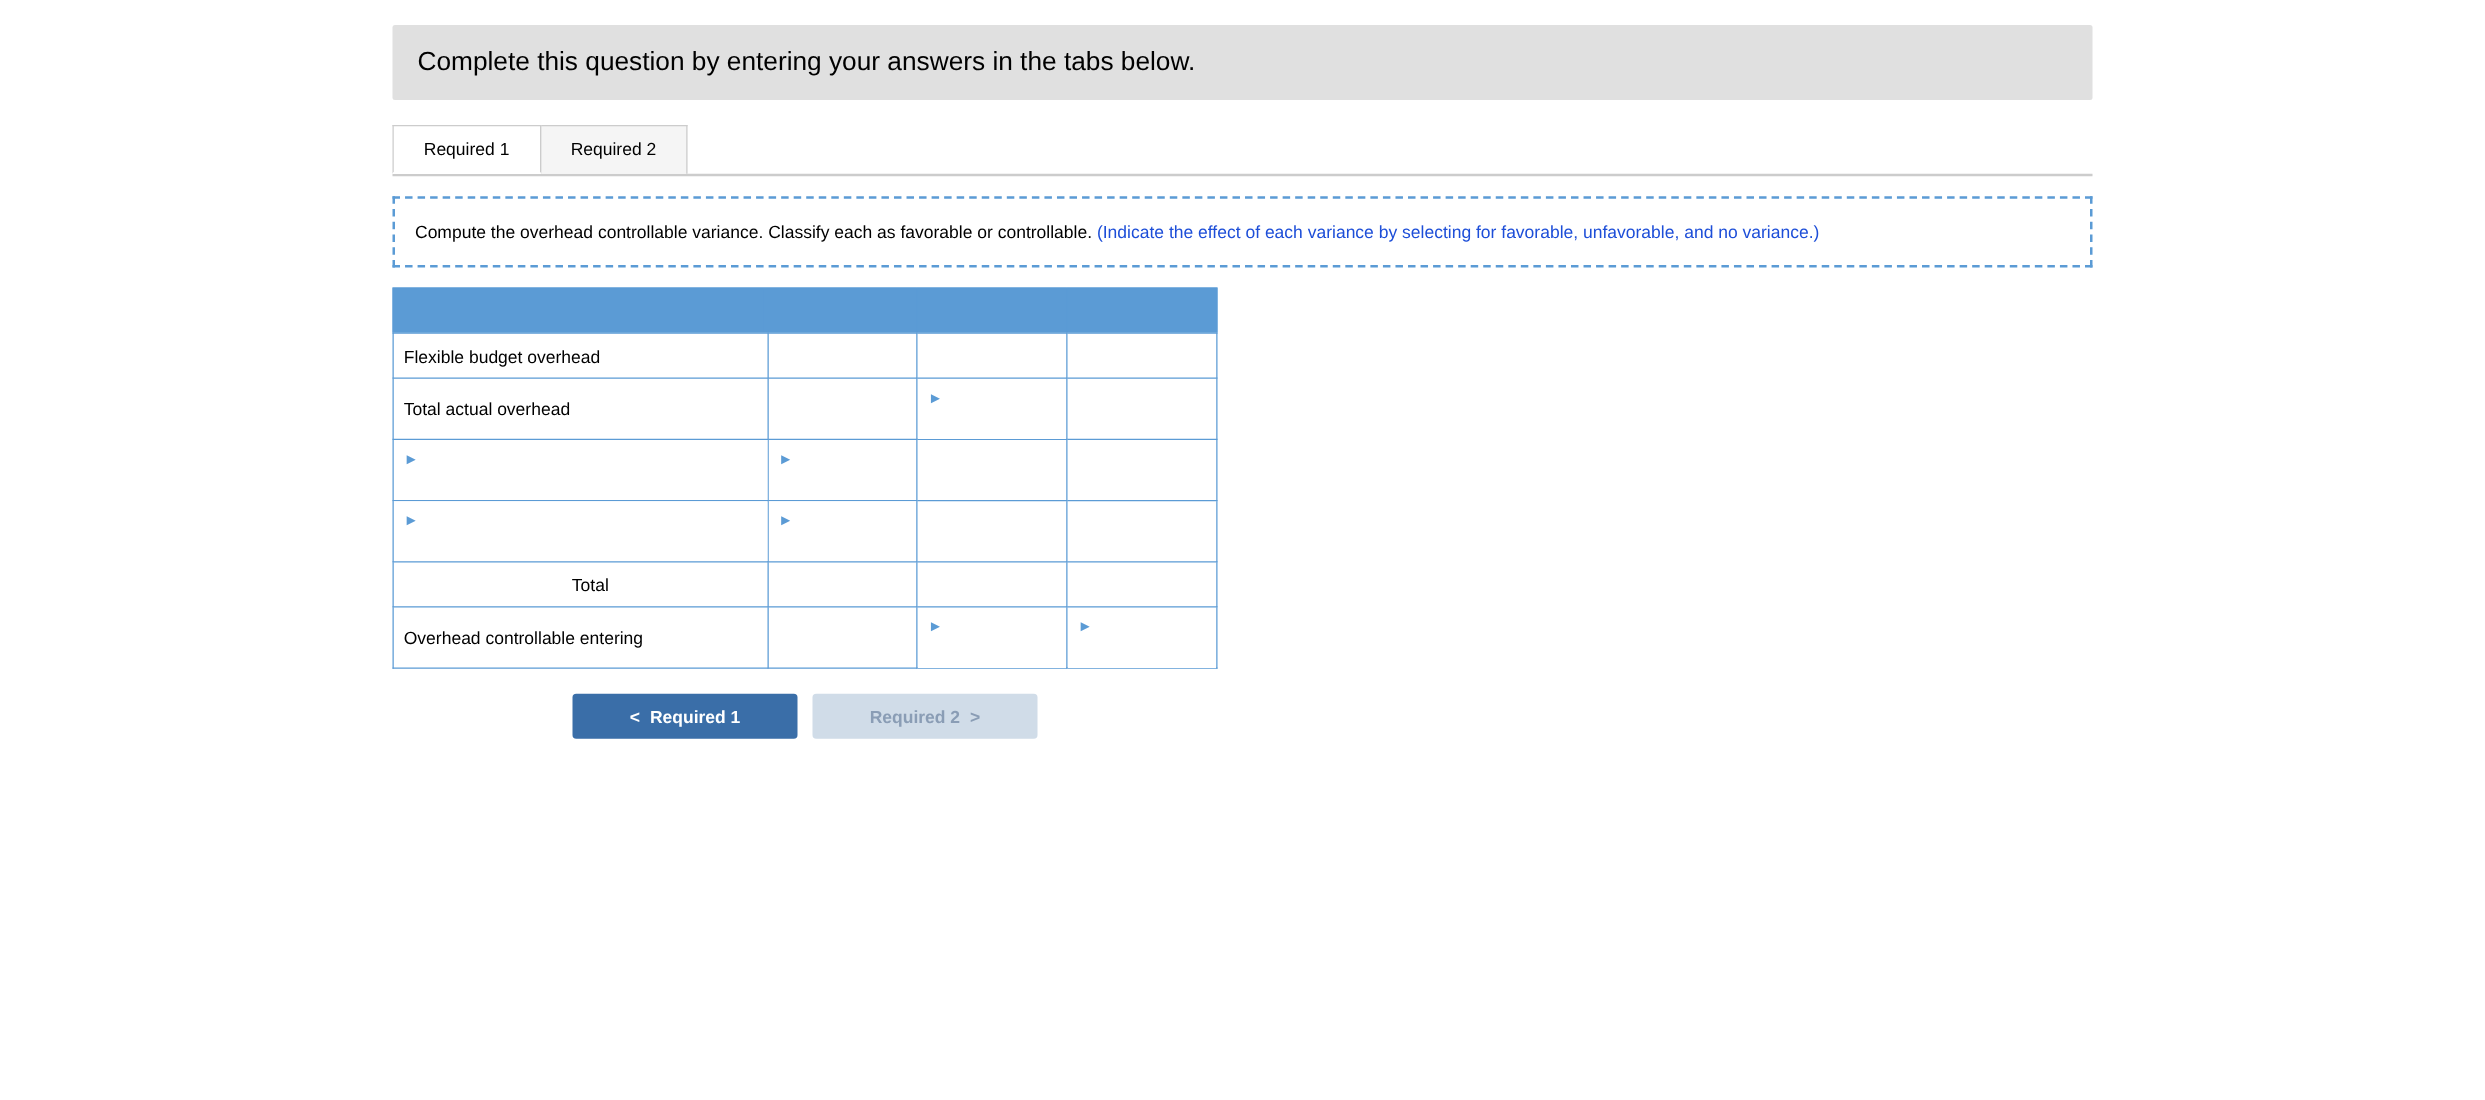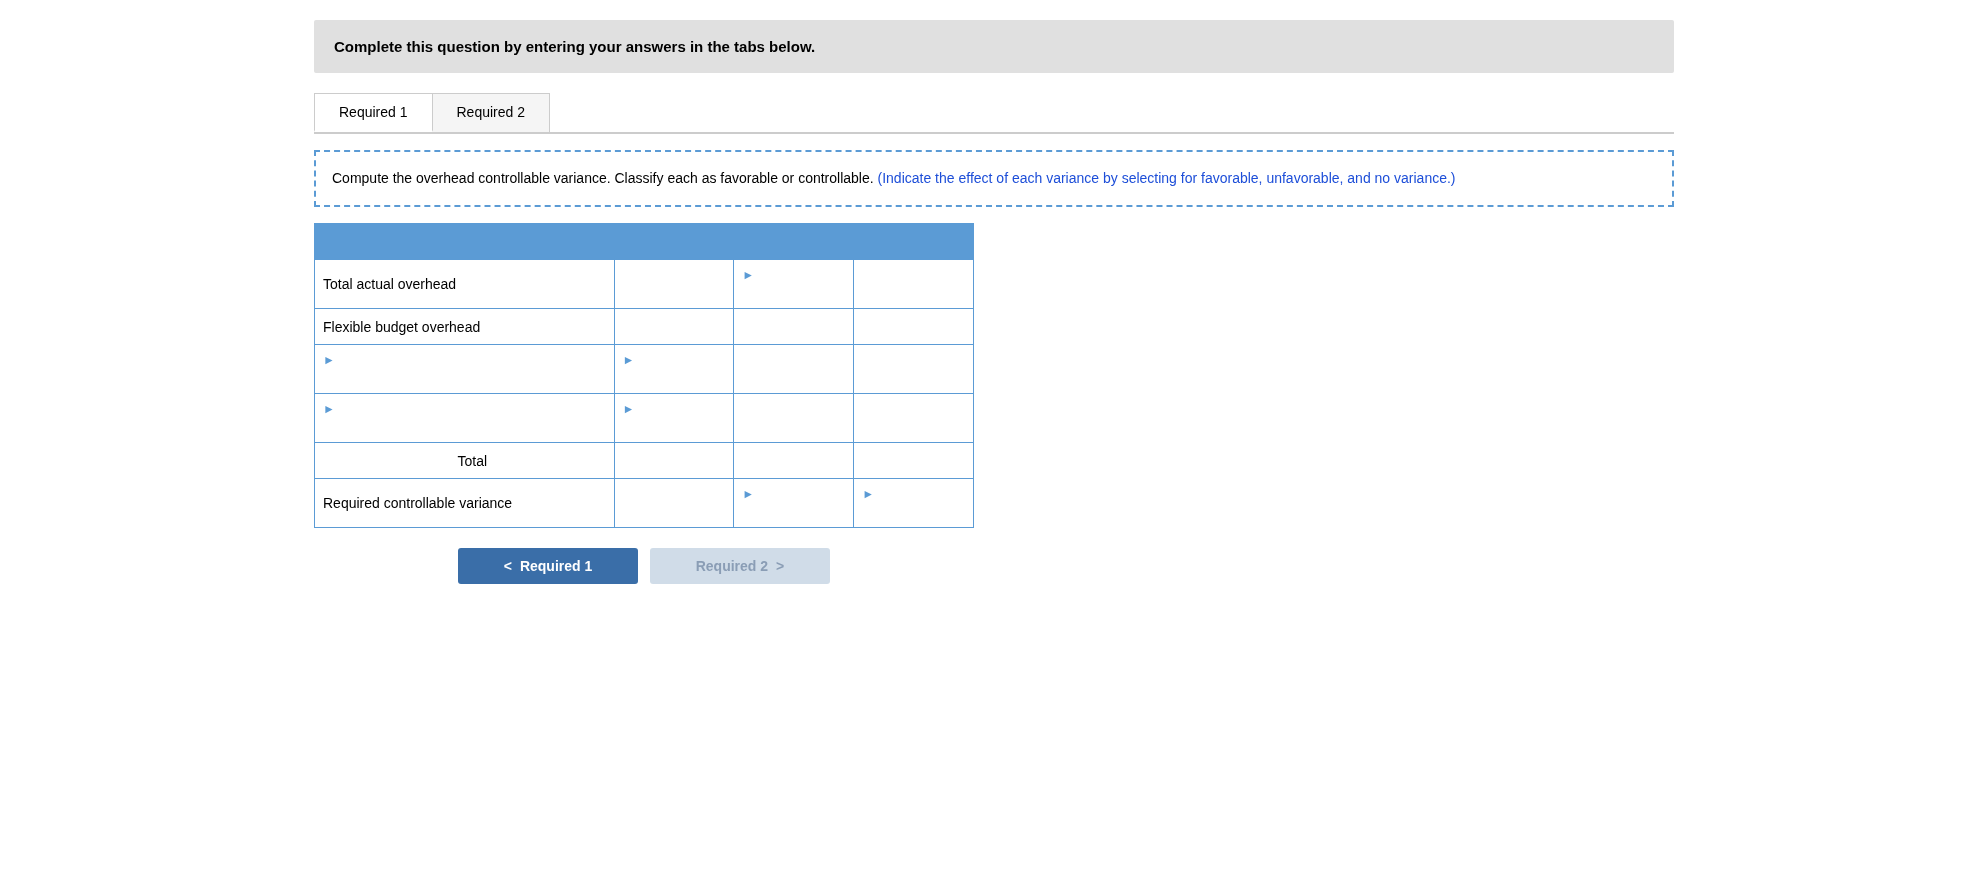--- a/index.html
+++ b/index.html
@@ -22,22 +22,22 @@
     }
 
     .instruction-banner {
       background: #e0e0e0;
       padding: 18px 20px;
       margin-bottom: 20px;
       border-radius: 2px;
     }
 
     .instruction-banner span {
-      font-weight: bold;
-      font-size: 15px;
+      font-weight: normal;
+      font-size: 21px;
     }
 
     .tabs-container {
       display: flex;
       border-bottom: 2px solid #ccc;
       margin-bottom: 0;
     }
 
     .tab {
       padding: 10px 24px;
@@ -216,33 +216,33 @@
       <div class="table-header-cell" style="flex:2.5"></div>
       <div class="table-header-cell"></div>
       <div class="table-header-cell"></div>
       <div class="table-header-cell"></div>
     </div>
 
     <table>
 
       <tbody>
           <tr>
+        <td>Flexible budget overhead</td>
+        <td></td>
+        <td></td>
+        <td></td>
+      </tr>
+
+      <tr>
         <td>Total actual overhead</td>
         <td></td>
         <td class="input-cell">
           <span class="arrow-indicator">►</span>
           <input type="text" style="">
         </td>
-        <td></td>
-      </tr>
-
-      <tr>
-        <td>Flexible budget overhead</td>
-        <td></td>
-        <td></td>
         <td></td>
       </tr>
 
       <tr>
         <td class="input-cell">
           <span class="arrow-indicator">►</span>
           <input type="text" style="">
         </td>
         <td class="input-cell">
           <span class="arrow-indicator">►</span>
@@ -266,21 +266,21 @@
       </tr>
 
       <tr class="total-row">
         <td>Total</td>
         <td></td>
         <td></td>
         <td></td>
       </tr>
 
       <tr>
-        <td>Required controllable variance</td>
+        <td>Overhead controllable entering</td>
         <td></td>
         <td class="input-cell">
           <span class="arrow-indicator">►</span>
           <input type="text" style="">
         </td>
         <td class="input-cell">
           <span class="arrow-indicator">►</span>
           <input type="text" style="">
         </td>
       </tr>

